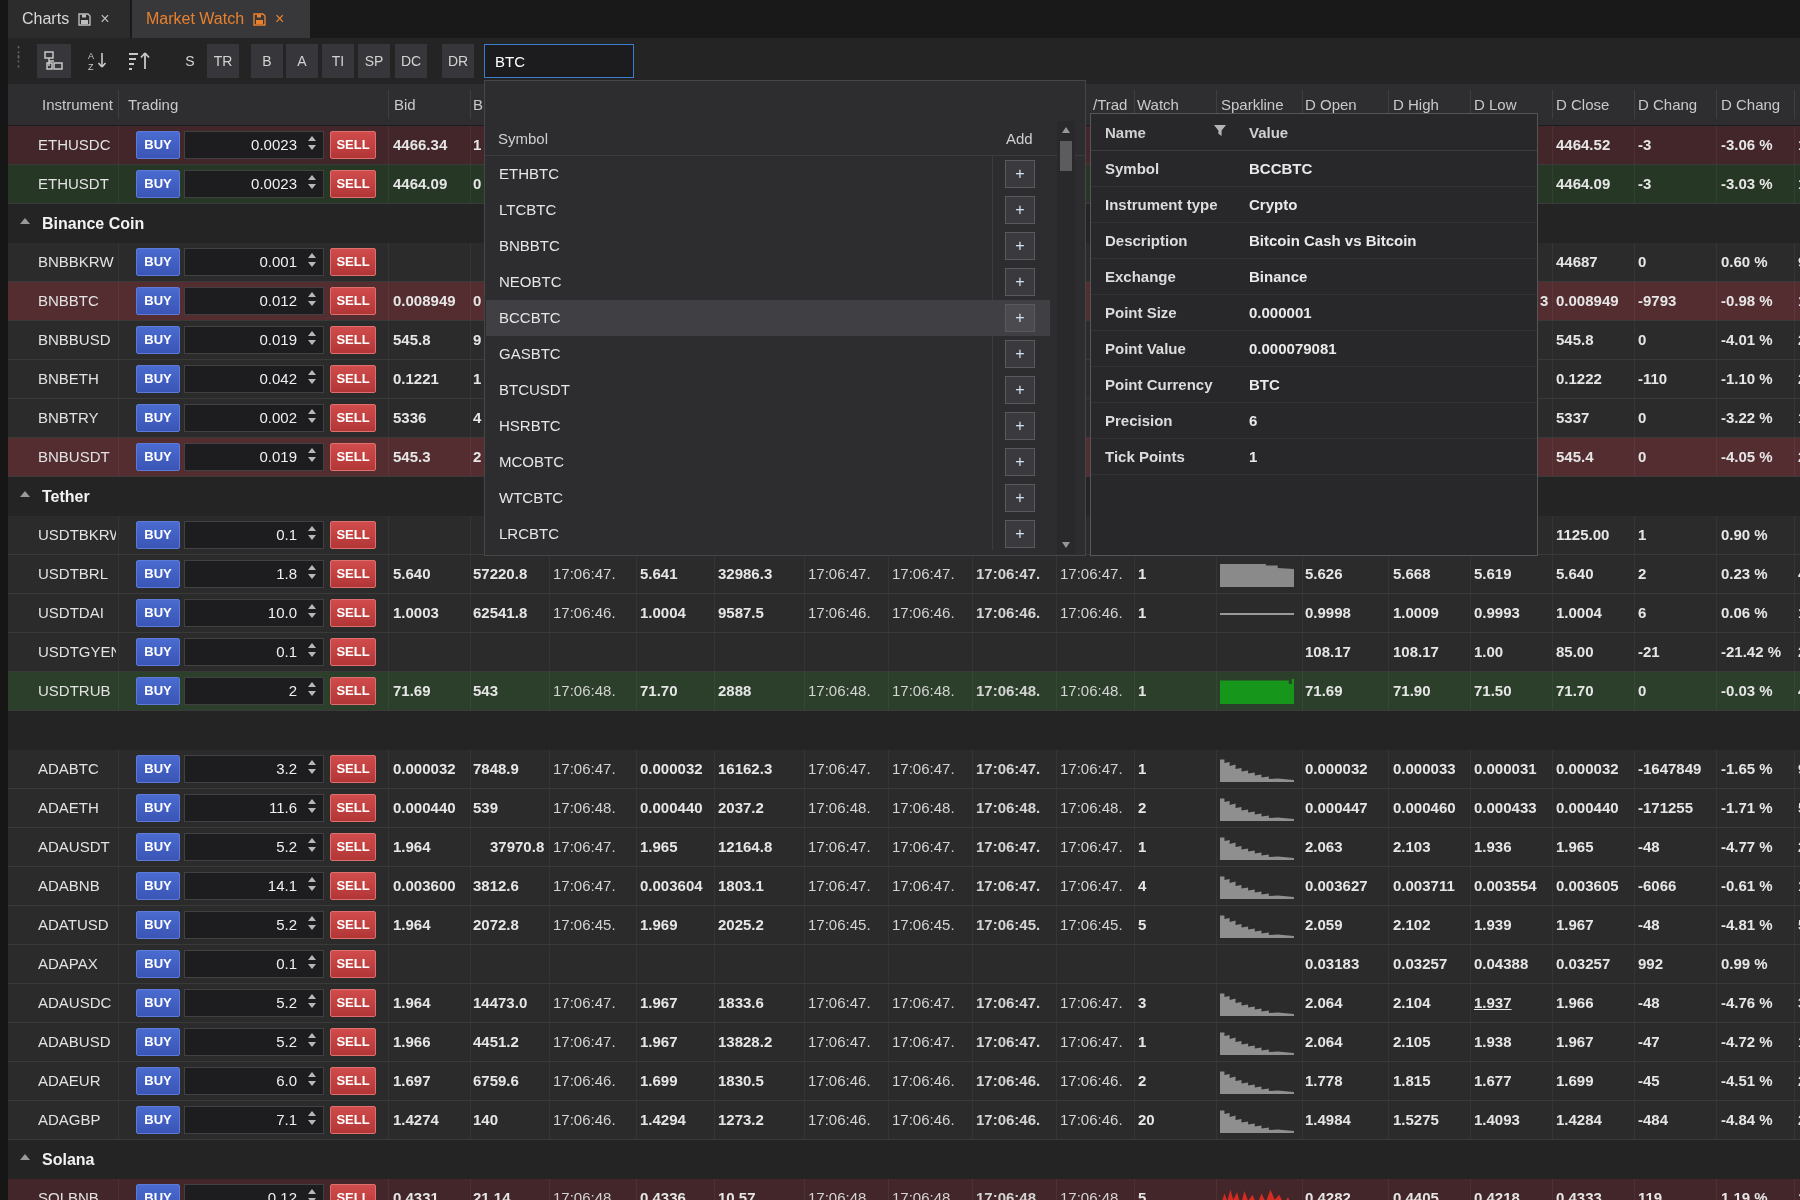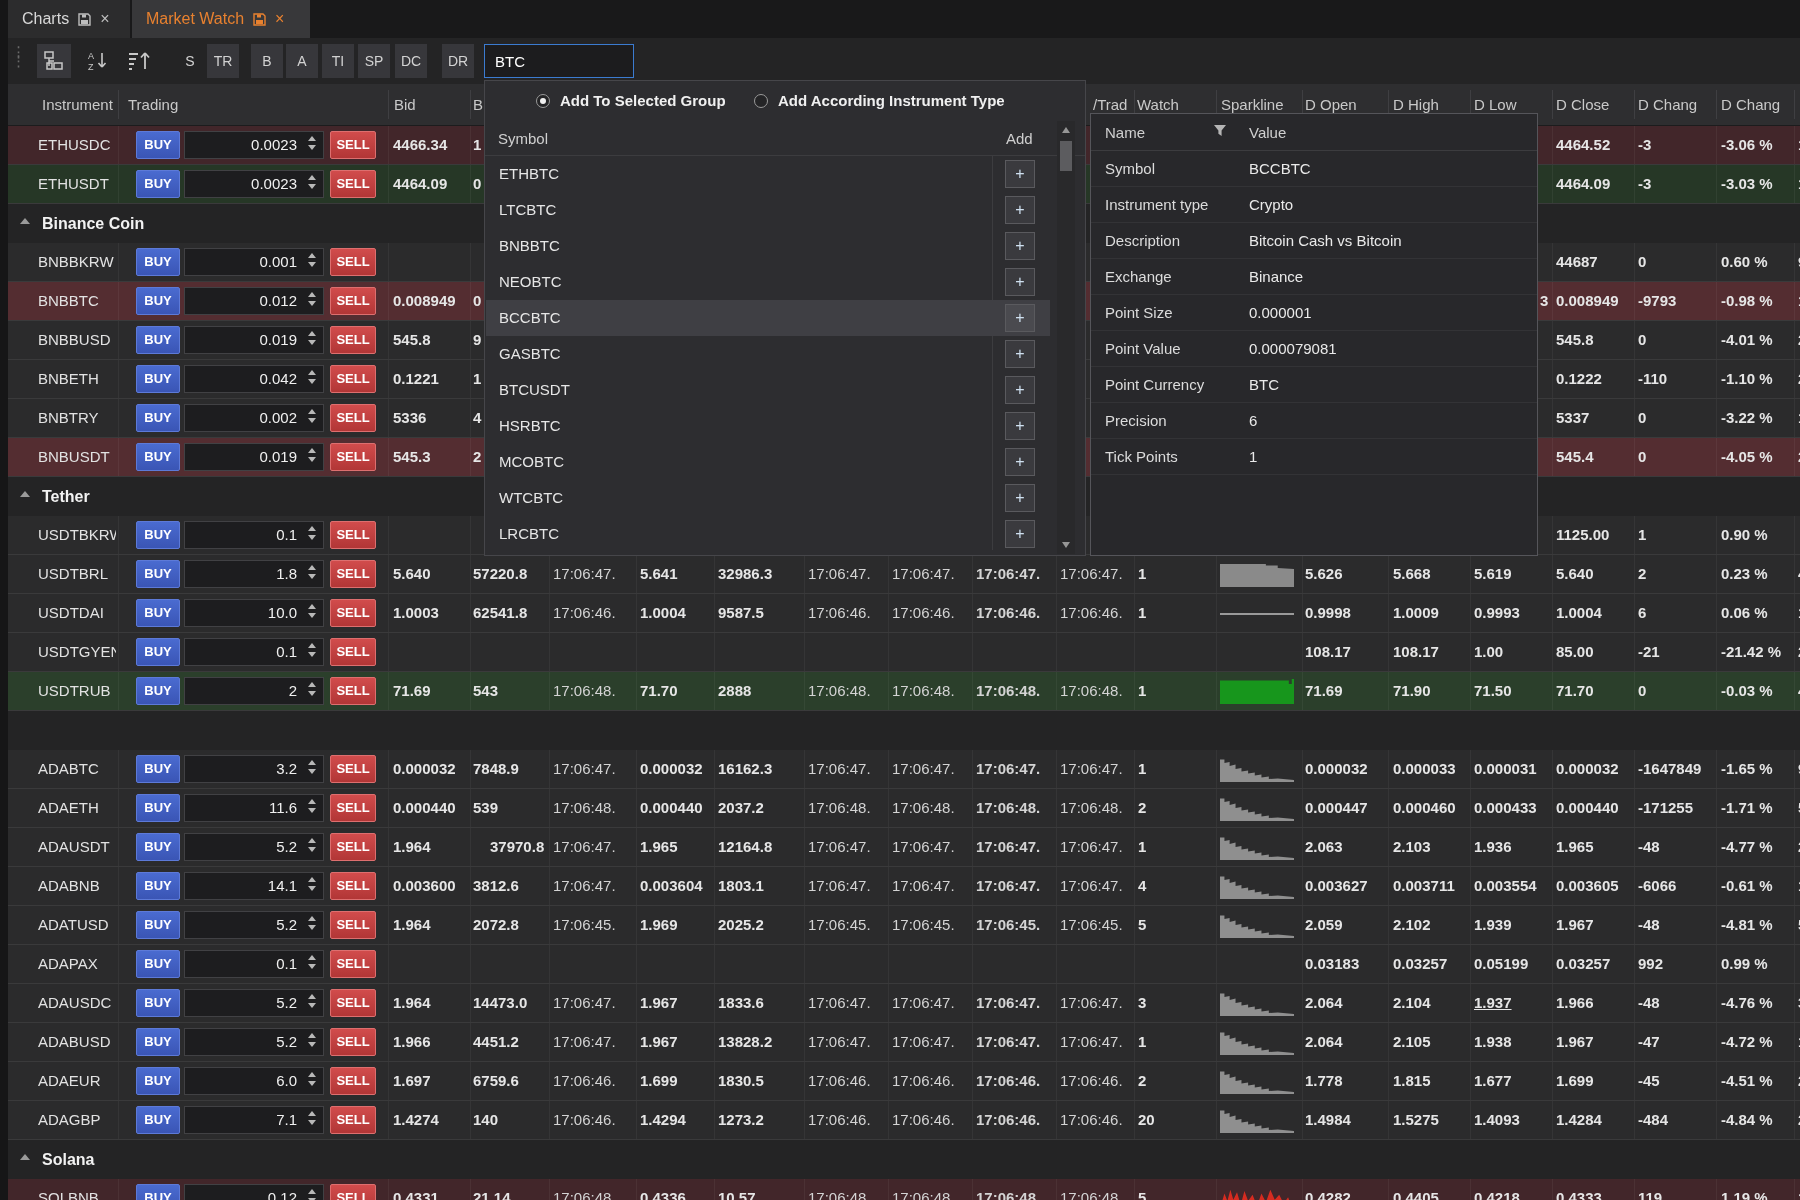--- a/index.html
+++ b/index.html
@@ -71,21 +71,21 @@
   .dd-addsep{position:absolute;left:507px;top:75px;bottom:5px;width:1px;background:#3c3c3f;}
   .plusbtn{position:absolute;left:519px;top:4px;width:30px;height:28px;background:#3a3a3e;border:1px solid #5a5a5e;box-sizing:border-box;
            color:#cfe0f0;font-size:16px;text-align:center;line-height:26px;}
   .dd-item.selected .plusbtn{background:#4a4a4f;}
   .sbar{position:absolute;left:572px;top:40px;width:18px;bottom:1px;background:#29292b;}
   .sarrow{position:absolute;left:5px;width:0;height:0;border-left:4px solid transparent;border-right:4px solid transparent;}
   .sarrow.up{top:6px;border-bottom:6px solid #969696;}
   .sarrow.down{bottom:6px;border-top:6px solid #969696;}
   .sthumb{position:absolute;left:3px;top:20px;width:12px;height:30px;background:#5c5c5f;}
   
-  .panel{position:absolute;left:1082px;top:113px;width:448px;height:443px;background:#28282b;border:1px solid #55555a;box-sizing:border-box;z-index:21;}
+  .panel{position:absolute;left:1082px;top:113px;width:448px;height:443px;background:#28282b;border:1px solid #55555a;box-sizing:border-box;z-index:21;font-weight:bold;}
   .p-head{position:absolute;left:0;top:0;width:100%;height:37px;border-bottom:1px solid #3c3c3f;box-sizing:border-box;}
   .p-col{position:absolute;top:0;height:37px;line-height:37px;font-size:15px;color:#d0d0d0;}
   .p-row{position:absolute;left:0;width:100%;height:36px;border-bottom:1px solid #333336;box-sizing:border-box;}
   .p-name{position:absolute;left:14px;top:0;height:36px;line-height:36px;font-size:15px;color:#dcdcdc;}
   .p-val{position:absolute;left:158px;top:0;height:36px;line-height:36px;font-size:15px;color:#eaeaea;}
   svg{display:block;}
 </style>
 </head>
 <body>
 
@@ -978,21 +978,21 @@
         <div class="qty">
           <div class="qtyval">0.1</div>
           <div class="step">
             <div class="tri-up"></div>
             <div class="tri-down"></div>
           </div>
         </div>
         <div class="sell">SELL</div>
         <div class="cell num" style="left: 1297px; width: 84px;">0.03183</div>
         <div class="cell num" style="left: 1385px; width: 78px;">0.03257</div>
-        <div class="cell num" style="left: 1466px; width: 76px;">0.05199</div>
+        <div class="cell num" style="left: 1466px; width: 76px;">0.04388</div>
         <div class="cell num" style="left: 1548px; width: 78px;">0.03257</div>
         <div class="cell num" style="left: 1630px; width: 78px;">992</div>
         <div class="cell num" style="left: 1713px; width: 73px;">0.99 %</div>
       </div>
       <div class="row" style="top: 984px;">
         <div class="vl" style="left: 110px;"></div>
         <div class="vl" style="left: 380px;"></div>
         <div class="vl" style="left: 462px;"></div>
         <div class="vl" style="left: 541px;"></div>
         <div class="vl" style="left: 628px;"></div>
@@ -1235,26 +1235,20 @@
         <div class="cell num" style="left: 1466px; width: 76px;">0.4218</div>
         <div class="cell num" style="left: 1548px; width: 78px;">0.4333</div>
         <div class="cell num" style="left: 1630px; width: 78px;">119</div>
         <div class="cell num" style="left: 1713px; width: 73px;">1.19 %</div>
         <div class="cell num" style="left: 1790px; width: 9px;">1</div>
         <div class="spark sp-red-spiky"></div>
       </div>
     </div>
 
   <div class="dropdown">
-    <div class="radiorow">
-      <div class="radio checked" style="left:51px;"></div>
-      <span class="radiolabel" style="left:75px;">Add To Selected Group</span>
-      <div class="radio" style="left:269px;"></div>
-      <span class="radiolabel" style="left:293px;">Add According Instrument Type</span>
-    </div>
     <div class="listhead">
       <span class="dd-col" style="left:13px;">Symbol</span>
       <span class="dd-col" style="left:521px;">Add</span>
     </div>
     <div class="dd-addsep"></div>
     <div id="dd-items">
         <div class="dd-item" style="top: 75px;">
           <div class="dd-sym">ETHBTC</div>
           <div class="plusbtn">+</div>
         </div>

